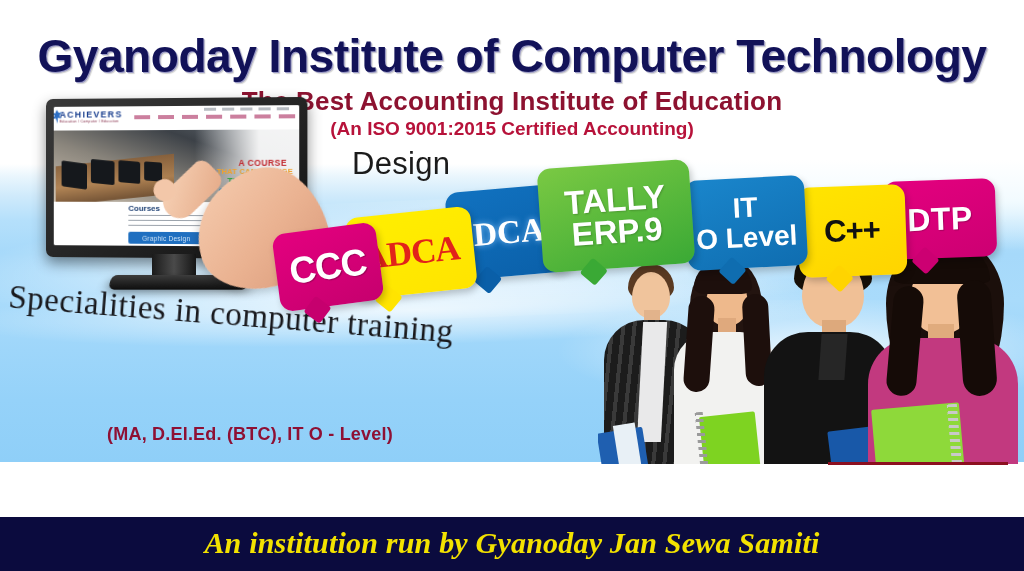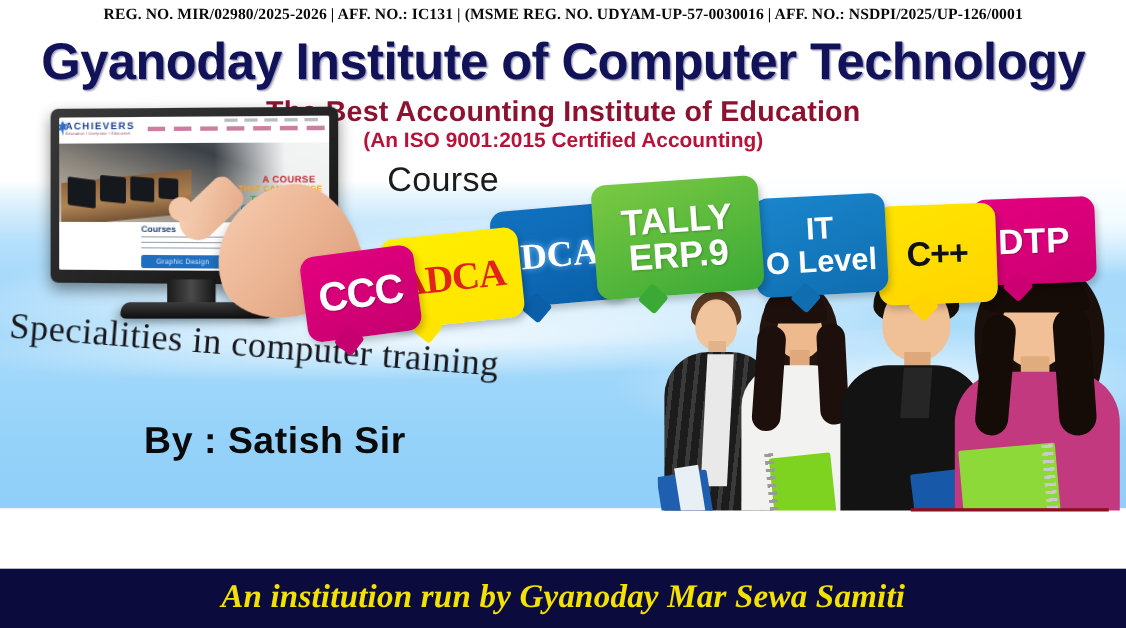--- a/index.html
+++ b/index.html
@@ -344,21 +344,20 @@
 <body>
 
 <div class="poster">
 
   <div class="sky"></div>
   <div class="sky-hi"></div>
   <div class="sky-swoosh"></div>
   <div class="sky-swoosh2"></div>
   <div class="sky-swoosh3"></div>
 
-  <div class="regline">REG. NO. MIR/02980/2025-2026  |  AFF. NO.: IC131  |  (MSME REG. NO. UDYAM-UP-57-0030016  |  AFF. NO.: NSDPI/2025/UP-126/0001</div>
 
   <div class="title">Gyanoday Institute of Computer Technology</div>
   <div class="subtitle">The Best Accounting Institute of Education</div>
   <div class="iso">(An ISO 9001:2015 Certified Accounting)</div>
 
   <div class="monitor">
     <div class="mon-bezel">
       <div class="mon-screen">
         <div class="scr-top">
           <div class="ach-logo">
@@ -397,21 +396,21 @@
     <div class="mon-neck"></div>
     <div class="mon-base"></div>
   </div>
 
   <div class="hand">
     <div class="finger"></div>
     <div class="fingertip"></div>
   </div>
 
   <div class="offered">
-    <span class="l2">Course</span>
+    <span class="l2">Design</span>
   </div>
 
   <div class="badge b-dtp">
     <span class="tail"></span>
     <span class="txt">DTP</span>
   </div>
   <div class="badge b-cpp">
     <span class="tail"></span>
     <span class="txt">C++</span>
   </div>
@@ -476,20 +475,20 @@
     <div class="stu s4-head head"></div>
     <div class="stu s4-hairtop"></div>
     <div class="stu s4-neck"></div>
     <div class="stu s4-body body"></div>
     <div class="stu s4-hairfallL"></div>
     <div class="stu s4-hairfallR"></div>
     <div class="stu s4-book"></div>
     <div class="stu s4-spiral"></div>
   </div>
 
-  <div class="byline">By : Satish Sir</div>
+  <div class="byline-sub">(MA, D.El.Ed. (BTC), IT O - Level)</div>
 
   <div class="red-strip"></div>
   <div class="run-bar">
-    <div class="run-txt">An institution run by Gyanoday Mar Sewa Samiti</div>
+    <div class="run-txt">An institution run by Gyanoday Jan Sewa Samiti</div>
   </div>
 
 </div>
 
 </body></html>

